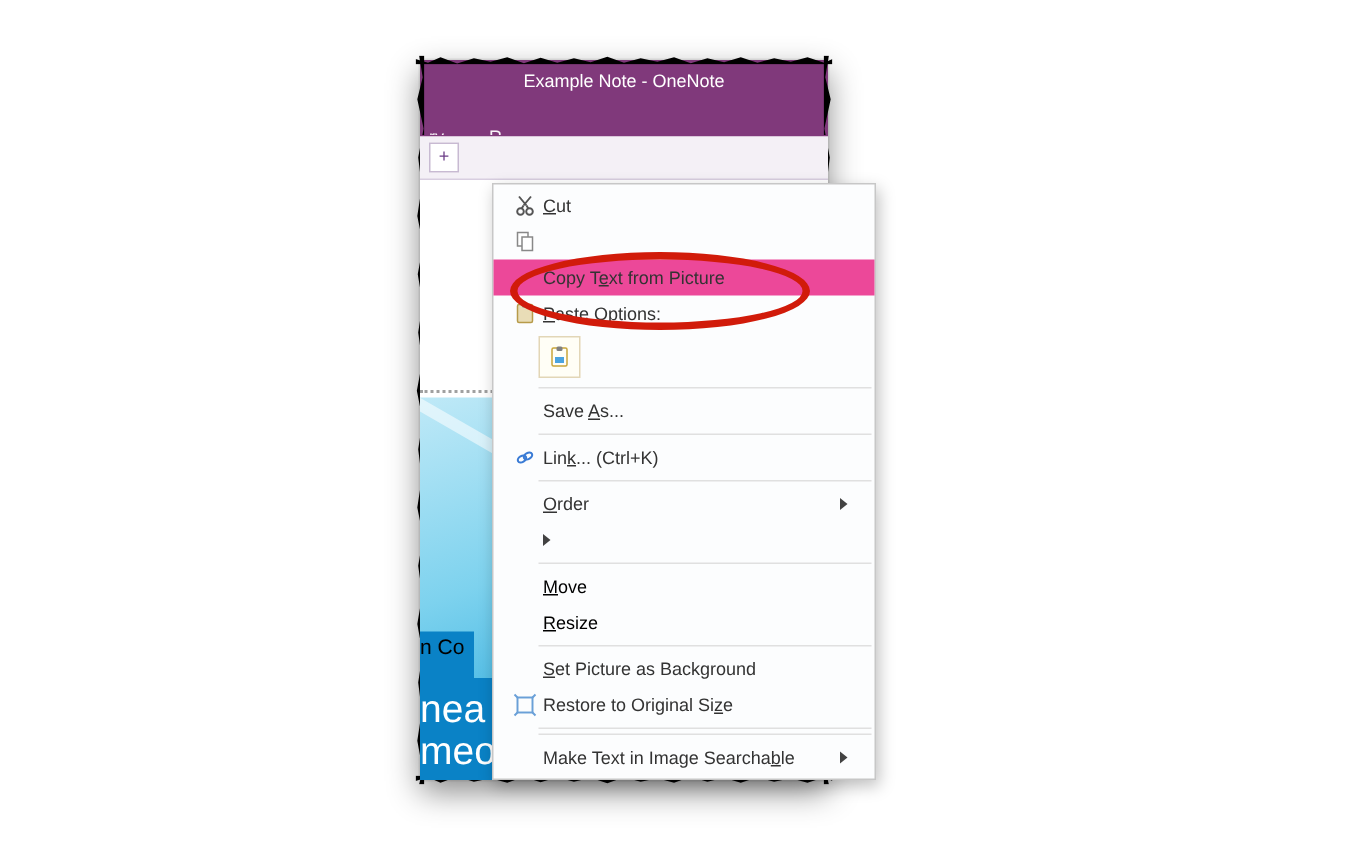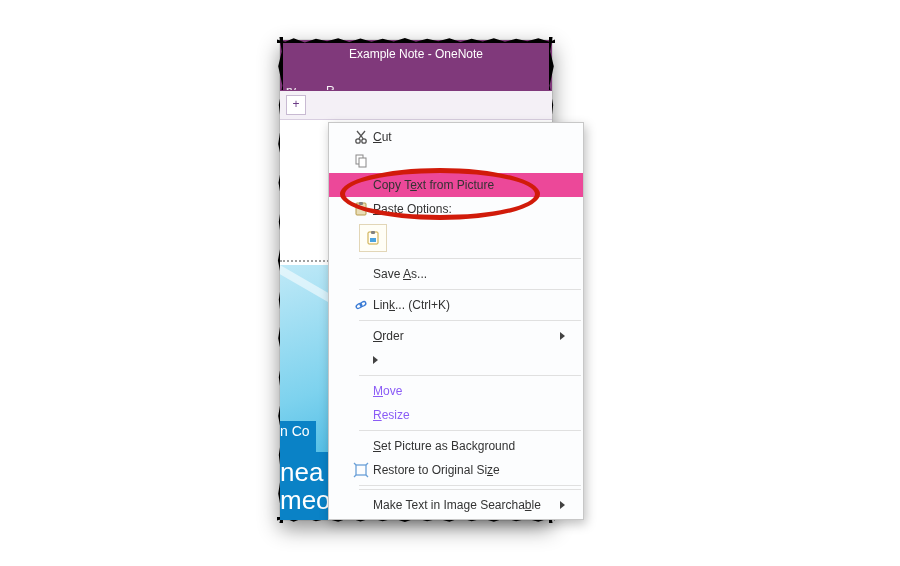--- a/index.html
+++ b/index.html
@@ -109,49 +109,49 @@
     background: #0a82c6;
     color: #fff;
     font-size: 26px;
     line-height: 28px;
     font-weight: 300;
     white-space: pre;
   }
   .blue-panel .smalltext {
     position: absolute;
     left: 0; top: 156px;
-    color: #ffffff;
+    color: #000000;
     background: #0a82c6;
     font-size: 14px;
     padding: 2px 6px 16px 0;
   }
 
   
   .menu {
     position: absolute;
     left: 48px; top: 32px;
     width: 254px;
     background: #fcfdfe;
     border: 1px solid #c7c7c7;
     box-shadow: 2px 4px 10px rgba(0,0,0,0.25);
     padding: 2px 0;
     z-index: 10;
   }
   .menu .row {
     display: flex;
     align-items: center;
     height: 24px;
-    padding: 0 18px 0 20px;
+    padding: 0 18px 0 9px;
     position: relative;
     cursor: default;
   }
   .menu .row.highlight {
     background: #ec4899;
   }
-  .menu .row.disabled { color: #8b5cf6; }
+  .menu .row.disabled { color: #000000; }
   .menu .icon-slot {
     width: 24px;
     display: flex;
     justify-content: center;
     align-items: center;
   }
   .menu .icon-slot svg { width: 16px; height: 16px; }
   .menu .label { flex: 1; }
   .menu .label u { text-decoration: underline; }
   .menu .arrow {

